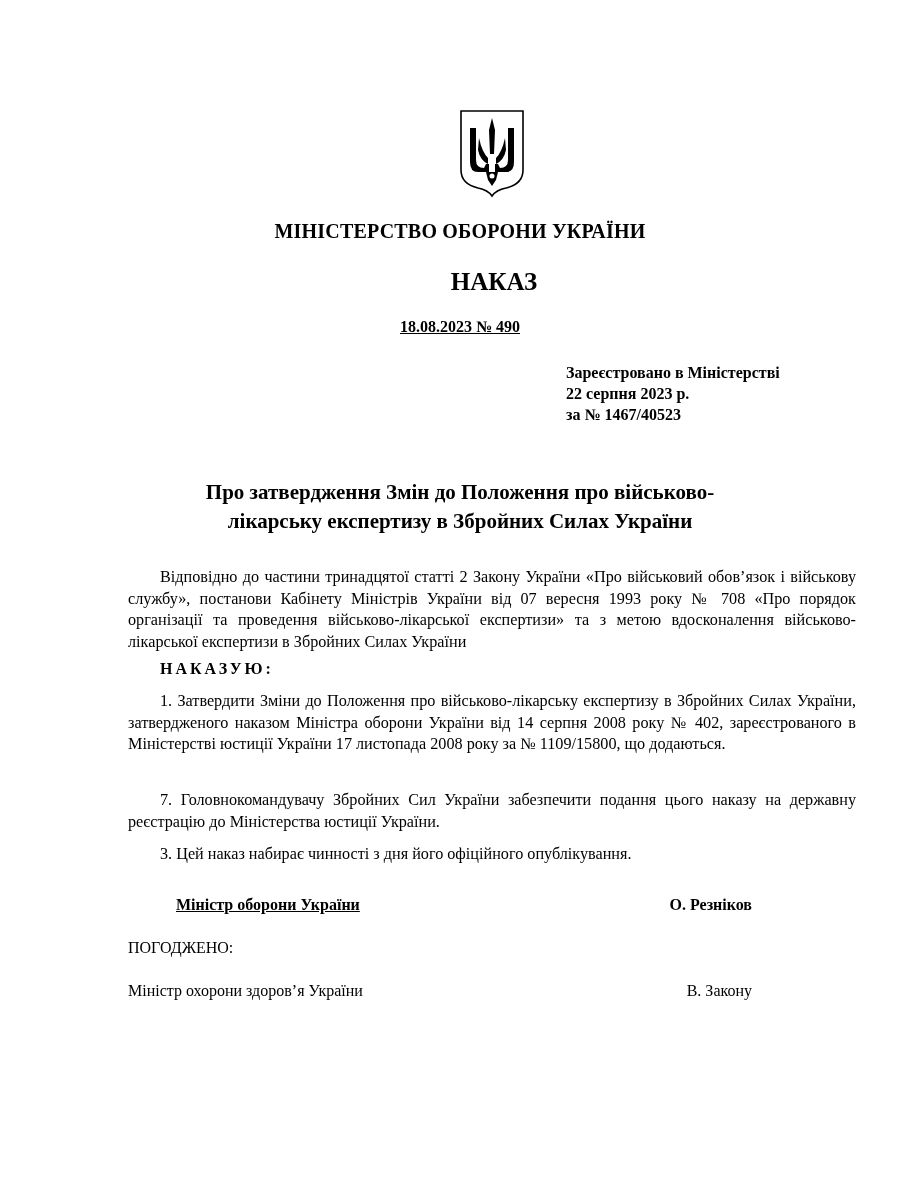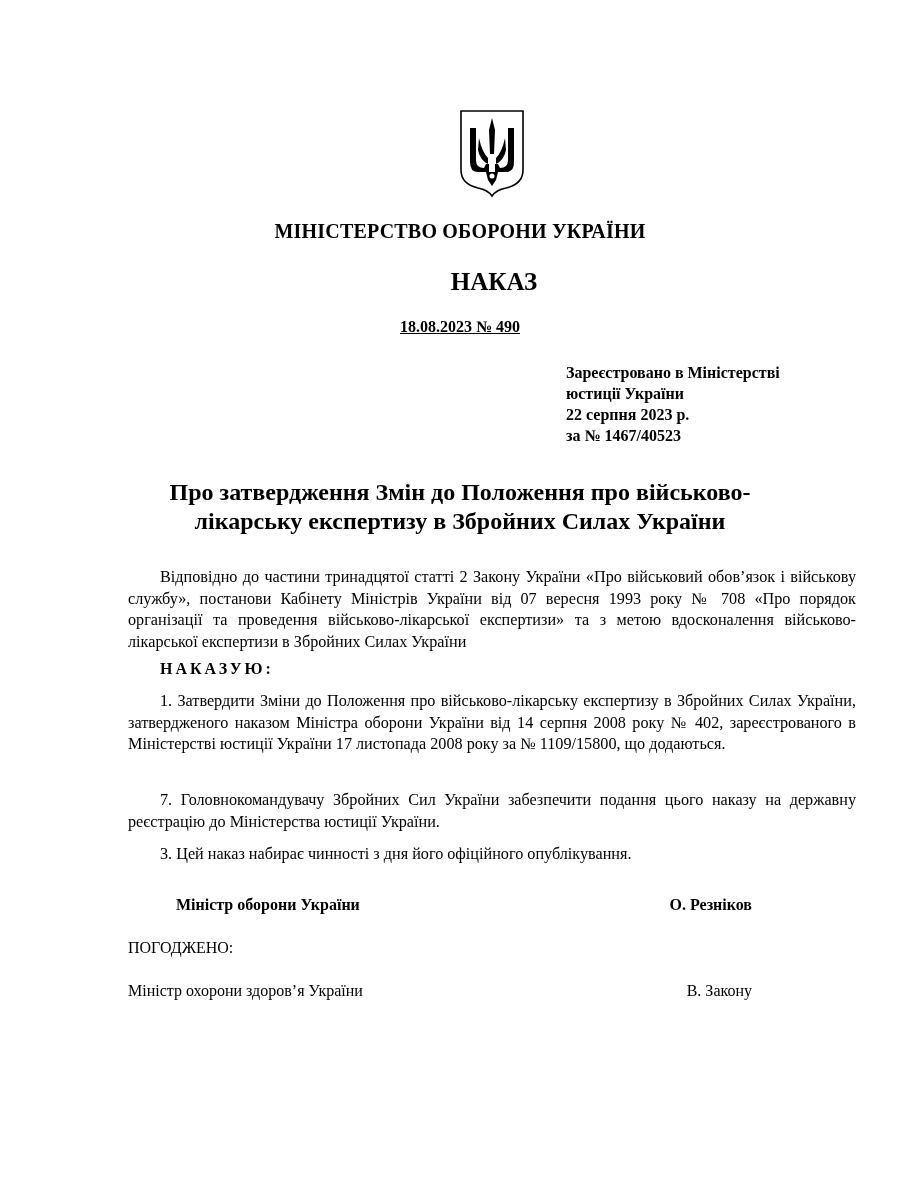--- a/index.html
+++ b/index.html
@@ -6,28 +6,28 @@
   body { width: 920px; height: 1190px; position: relative; overflow: hidden;
          font-family: "Liberation Serif", "DejaVu Serif", serif; color: #000; }
   .page { position: absolute; left: 0; top: 0; width: 816px; height: 1190px; }
   .emblem { position: absolute; left: 458px; top: 108px; width: 68px; height: 90px; }
   .center { position: absolute; left: 0; width: 920px; text-align: center; }
   .ministry { top: 220px; font-size: 20px; font-weight: bold; letter-spacing: 0.2px; }
   .nakaz { top: 268px; font-size: 25px; font-weight: bold; padding-left: 34px; }
   .date-num { top: 318px; font-size: 16px; font-weight: bold; text-decoration: underline; }
   .registered { position: absolute; left: 566px; top: 362px; font-size: 16px; font-weight: bold; line-height: 21px; }
   .registered div { white-space: nowrap; }
-  .title { top: 478px; font-size: 24px; font-weight: bold; line-height: 29px; }
+  .title { top: 478px; font-size: 21px; font-weight: bold; line-height: 29px; }
   .body { position: absolute; left: 128px; width: 728px; font-size: 16.2px; line-height: 21.5px; text-align: justify; }
   .p1 { top: 567px; text-indent: 32px; }
   .orders { position: absolute; left: 160px; top: 660px; font-size: 16px; font-weight: bold; letter-spacing: 3px; }
   .i1 { top: 691px; text-indent: 32px; }
   .i2 { top: 790px; text-indent: 32px; }
   .i3 { top: 844px; text-indent: 32px; }
-  .sig-left { position: absolute; left: 176px; top: 896px; font-size: 16px; font-weight: bold; }
+  .sig-left { position: absolute; left: 176px; top: 896px; font-size: 16px; font-weight: bold; text-decoration: underline; }
   .sig-right { position: absolute; right: 64px; top: 896px; font-size: 16px; font-weight: bold; }
   .agreed { position: absolute; left: 128px; top: 939px; font-size: 16px; }
   .agr-left { position: absolute; left: 128px; top: 982px; font-size: 16px; }
   .agr-right { position: absolute; right: 64px; top: 982px; font-size: 16px; }
 </style>
 </head>
 <body>
 
 <div class="page">
 
@@ -41,21 +41,20 @@
     <path d="M28 64 L40 64 L38 72 L34 78 L30 72 Z" fill="#000"></path>
     <circle cx="34" cy="68" r="2.5" fill="#fff"></circle>
   </svg>
 
   <div class="center ministry">МІНІСТЕРСТВО ОБОРОНИ УКРАЇНИ</div>
   <div class="center nakaz">НАКАЗ</div>
   <div class="center date-num">18.08.2023 № 490</div>
 
   <div class="registered">
     <div>Зареєстровано в Міністерстві</div>
-    <div>юстиції України</div>
     <div>22 серпня 2023 р.</div>
     <div>за № 1467/40523</div>
   </div>
 
   <div class="center title">
     <div>Про затвердження Змін до Положення про військово-</div>
     <div>лікарську експертизу в Збройних Силах України</div>
   </div>
 
   <div class="body p1">Відповідно до частини тринадцятої статті 2 Закону України «Про військовий обов’язок і військову службу», постанови Кабінету Міністрів України від 07 вересня 1993 року № 708 «Про порядок організації та проведення військово-лікарської експертизи» та з метою вдосконалення військово-лікарської експертизи в Збройних Силах України</div>

